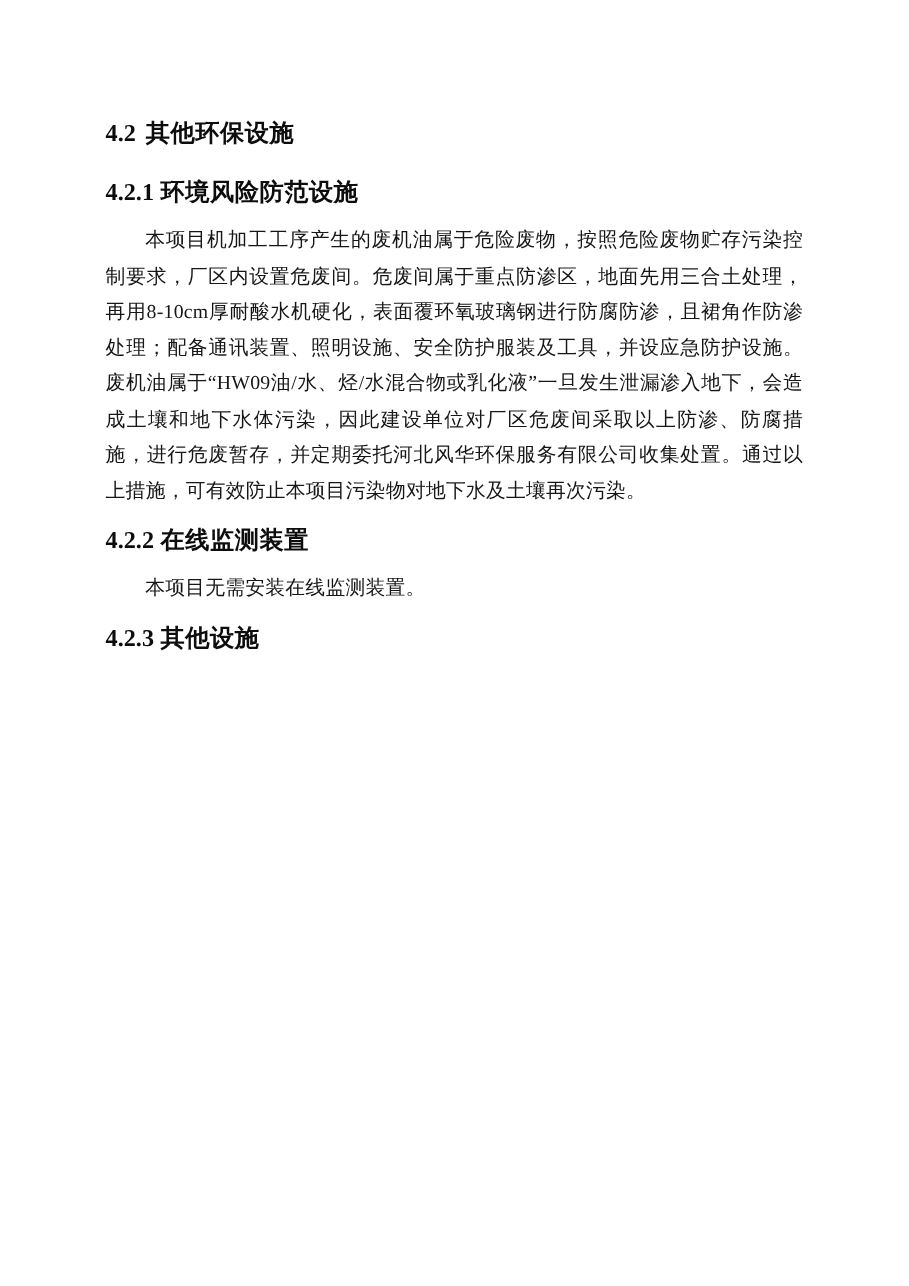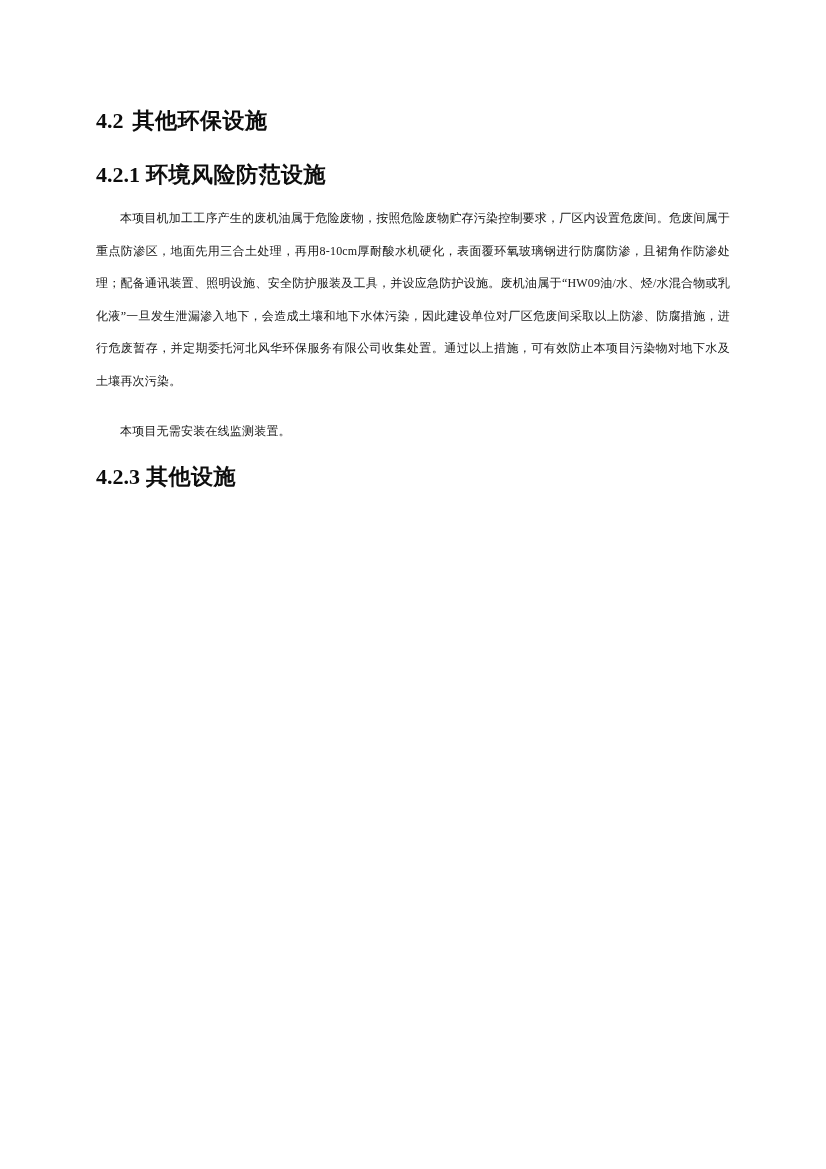--- a/index.html
+++ b/index.html
@@ -40,21 +40,21 @@
     margin-right: 9px;
   }
   h2.sec-h2 .hnum { margin-right: 6px; }
   .htitle {
     font-family: "Liberation Sans", "DejaVu Sans", sans-serif;
     letter-spacing: 0.5px;
   }
   p.body-par {
     margin: 0 0 18px 0;
     font-family: "Liberation Serif", "DejaVu Serif", serif;
-    font-size: 12px;
+    font-size: 18px;
     line-height: 32.5px;
     text-align: justify;
     text-justify: inter-ideograph;
     text-indent: 2em;
     color: #161616;
     letter-spacing: 0.2px;
   }
   .page-footer {
     position: absolute;
     left: 12px;
@@ -77,20 +77,23 @@
     <h1 class="sec-h1">
       <span class="hnum">4.2</span><span class="htitle">其他环保设施</span>
     </h1>
 
     <h2 class="sec-h2">
       <span class="hnum">4.2.1</span><span class="htitle">环境风险防范设施</span>
     </h2>
 
     <p class="body-par">本项目机加工工序产生的废机油属于危险废物，按照危险废物贮存污染控制要求，厂区内设置危废间。危废间属于重点防渗区，地面先用三合土处理，再用8-10cm厚耐酸水机硬化，表面覆环氧玻璃钢进行防腐防渗，且裙角作防渗处理；配备通讯装置、照明设施、安全防护服装及工具，并设应急防护设施。废机油属于“HW09油/水、烃/水混合物或乳化液”一旦发生泄漏渗入地下，会造成土壤和地下水体污染，因此建设单位对厂区危废间采取以上防渗、防腐措施，进行危废暂存，并定期委托河北风华环保服务有限公司收集处置。通过以上措施，可有效防止本项目污染物对地下水及土壤再次污染。</p>
 
+    <h2 class="sec-h2">
+      <span class="hnum">4.2.2</span><span class="htitle">在线监测装置</span>
+    </h2>
 
     <p class="body-par">本项目无需安装在线监测装置。</p>
 
     <h2 class="sec-h2">
       <span class="hnum">4.2.3</span><span class="htitle">其他设施</span>
     </h2>
 
 
   </div>
 

